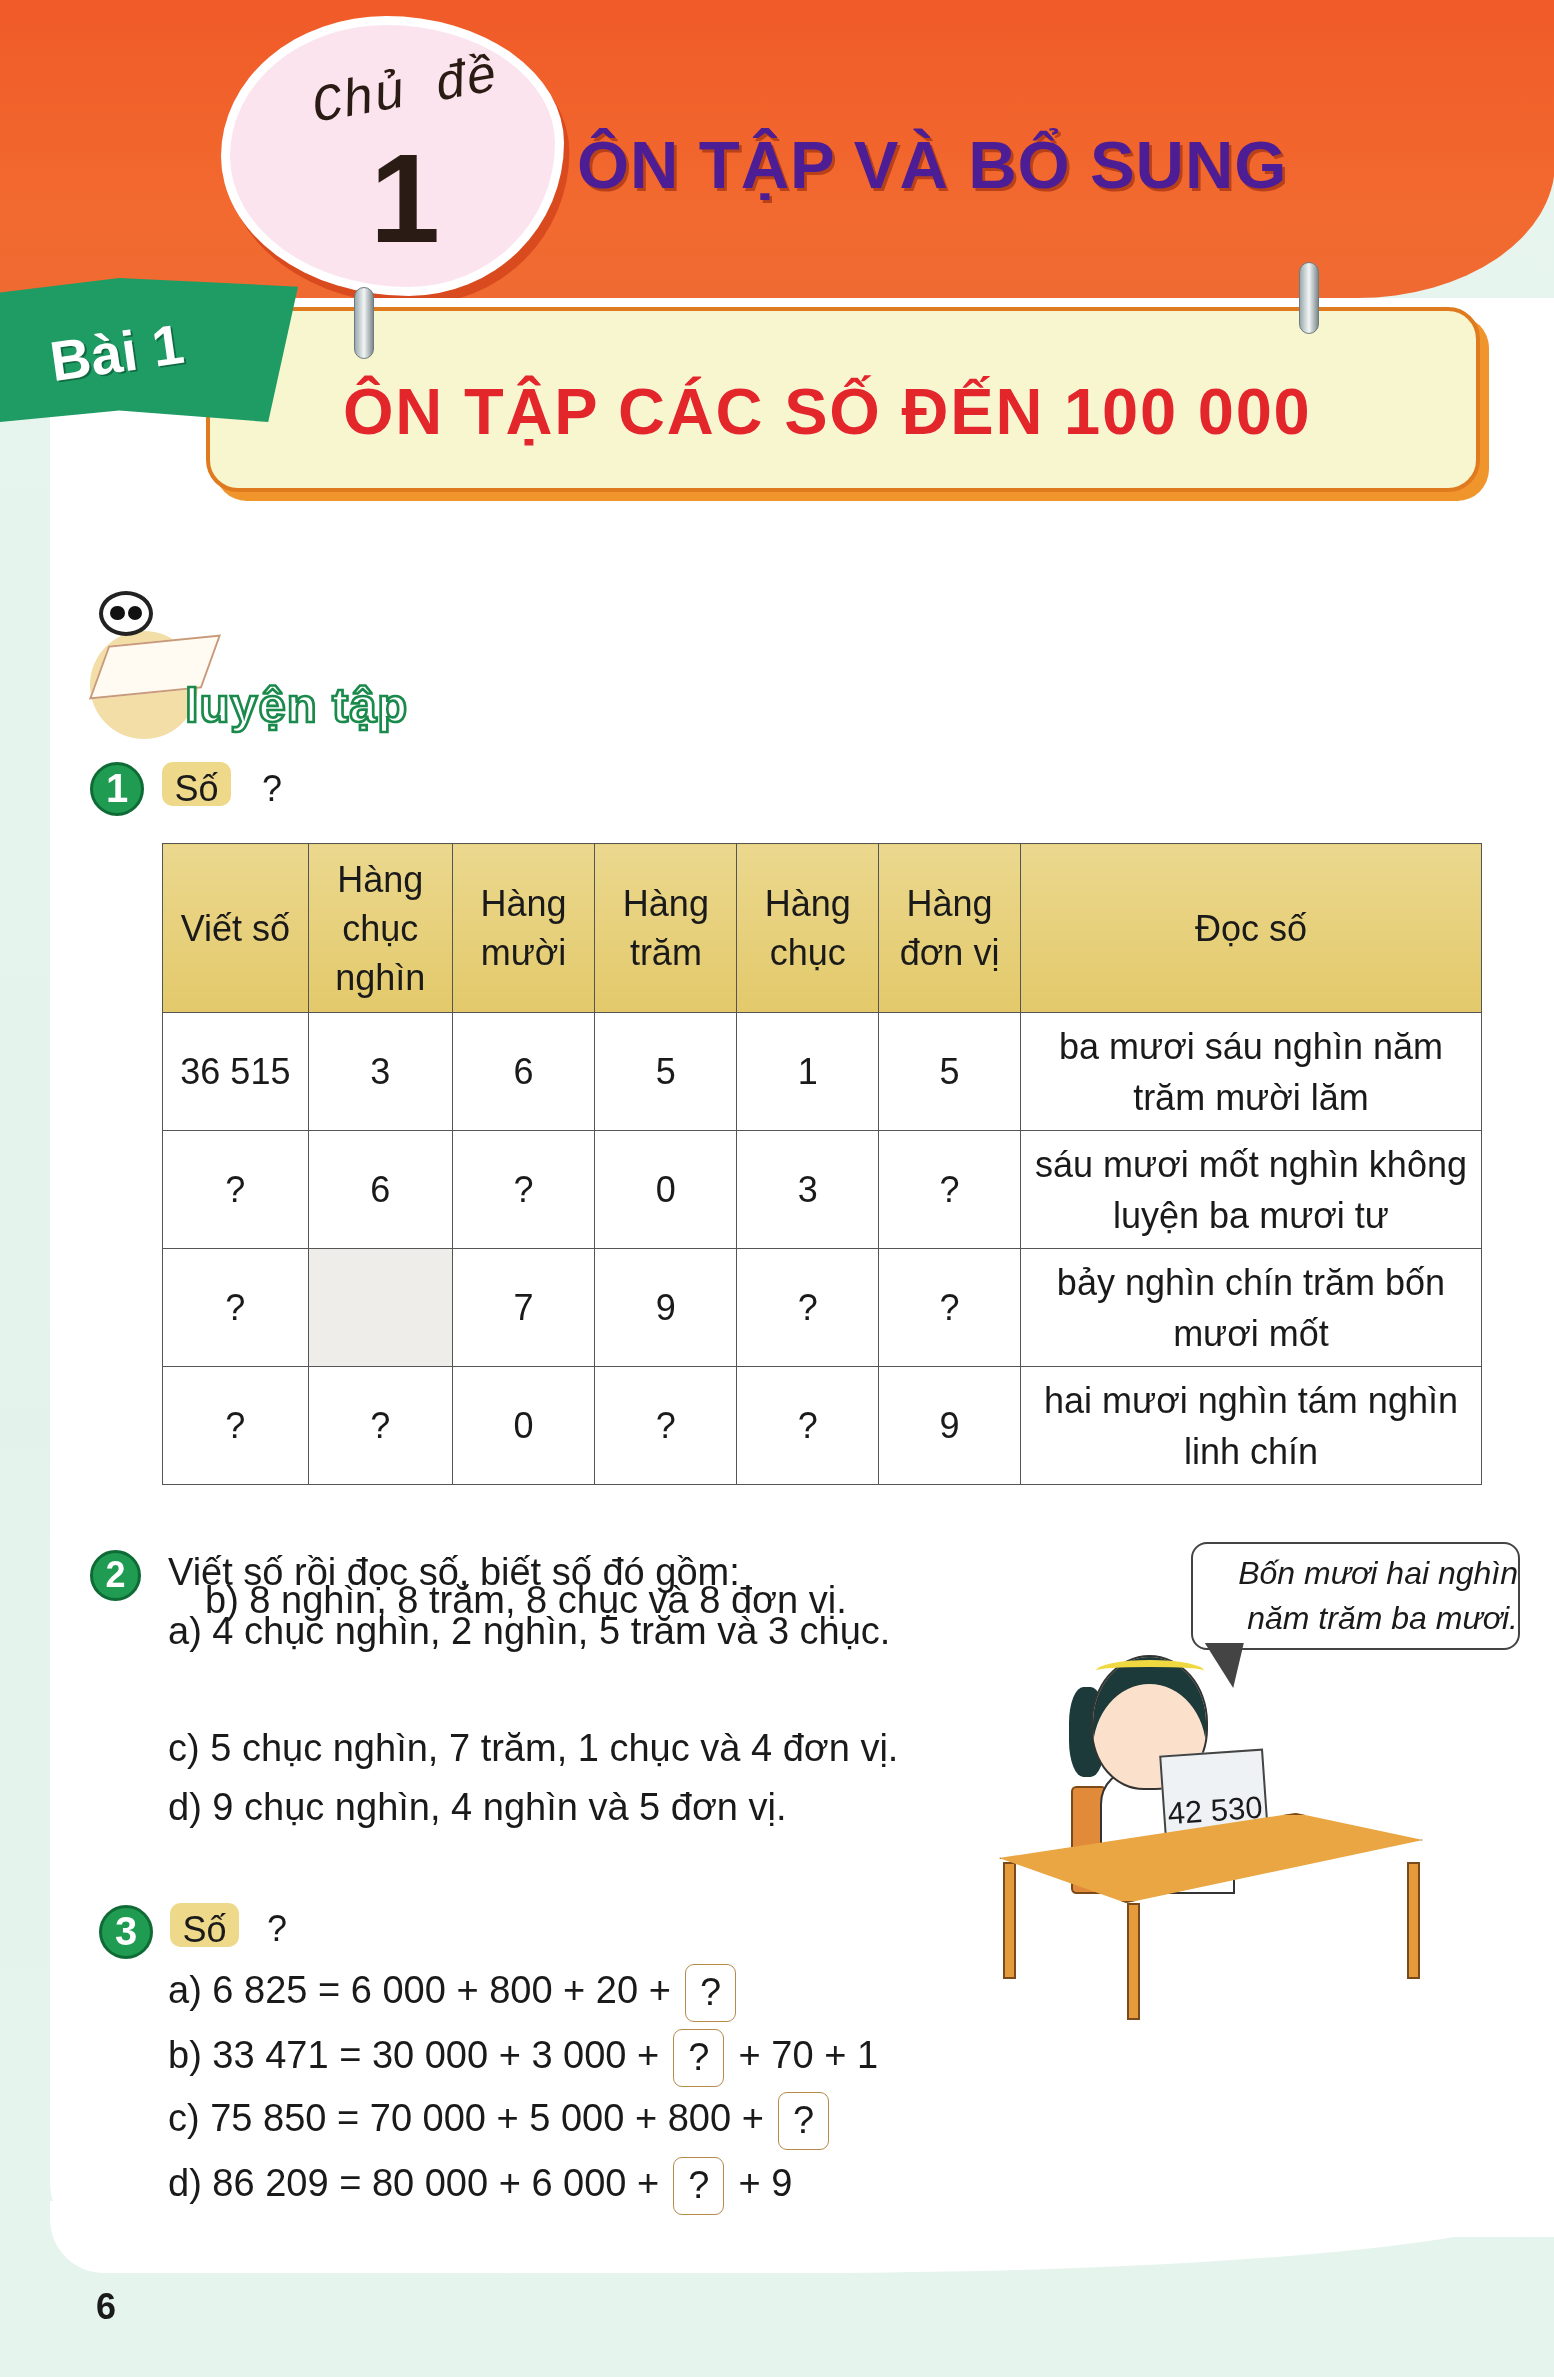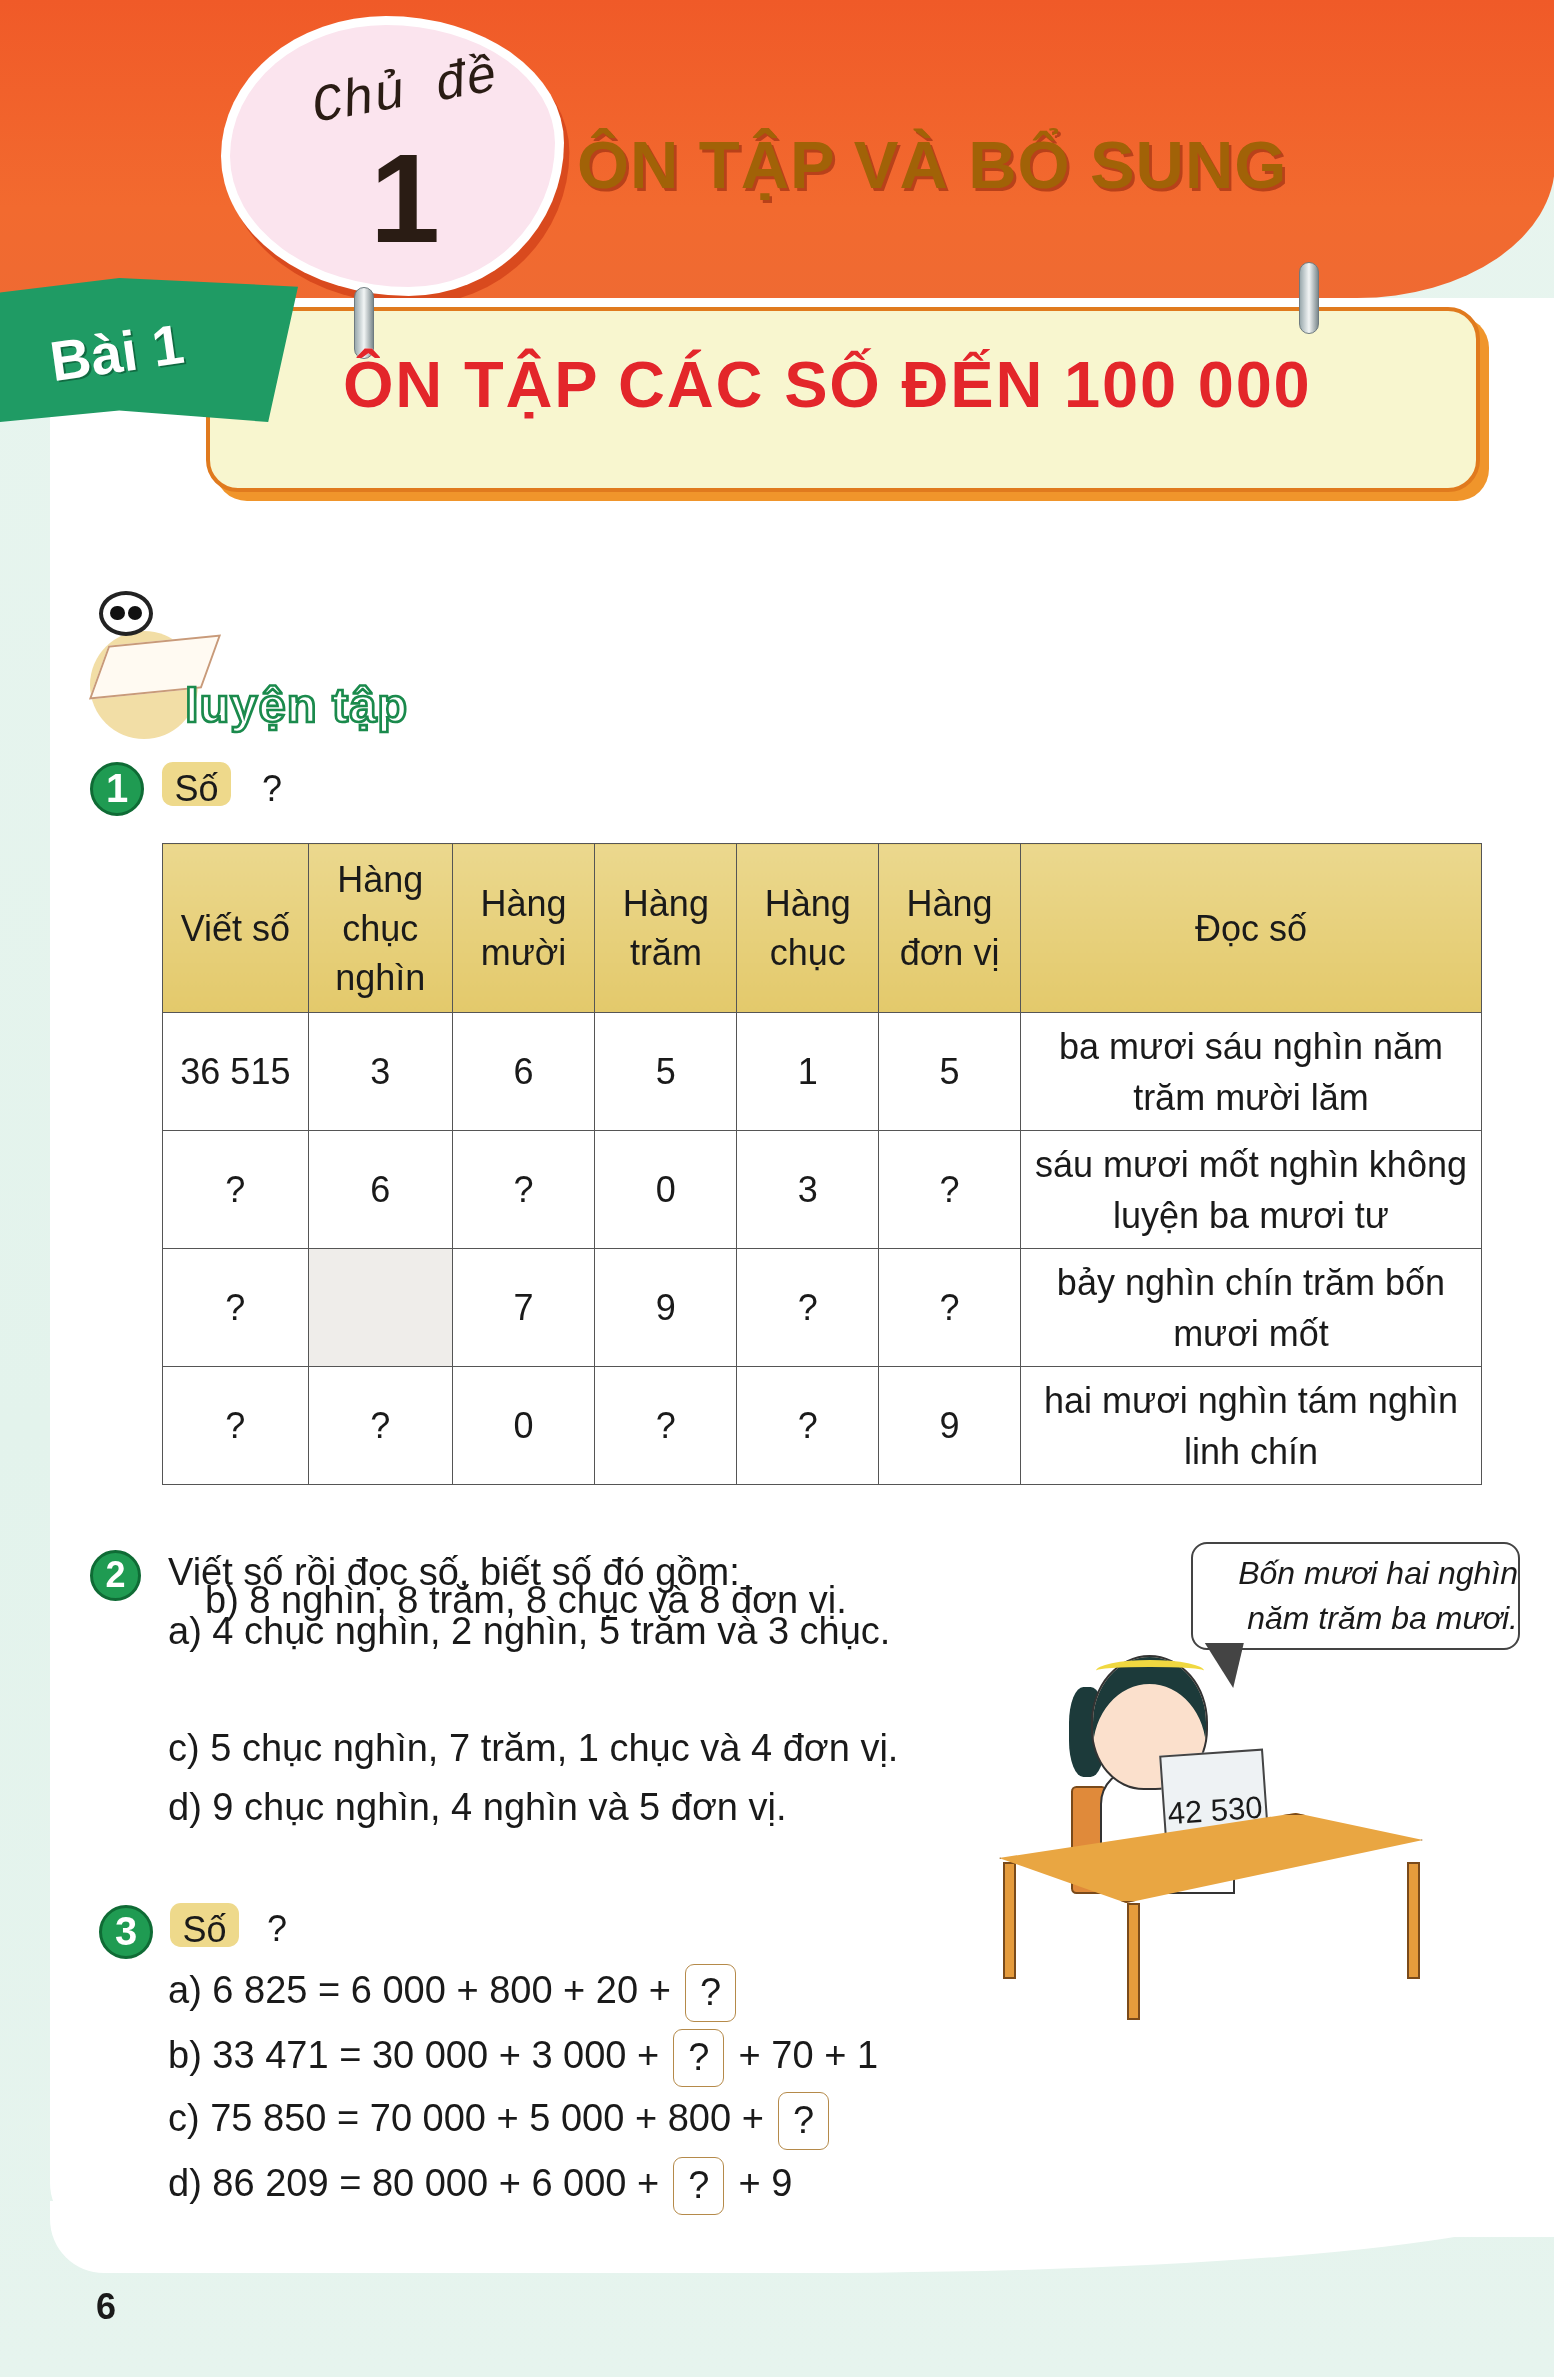--- a/index.html
+++ b/index.html
@@ -34,40 +34,40 @@
   }
   .topic-label {
     position: absolute; left: 311px; top: 63px; font-size: 52px;
     font-family: "Liberation Mono", monospace; font-style: italic; color: #2a1c14;
     transform: rotate(-10deg);
   }
   .topic-number {
     position: absolute; left: 370px; top: 126px; font-size: 126px; font-weight: bold; color: #2a1c14;
   }
   .topic-title {
-    position: absolute; left: 577px; top: 126px; font-size: 67px; font-weight: bold; color: #a16207;
+    position: absolute; left: 577px; top: 126px; font-size: 67px; font-weight: bold; color: #4c1d95;
     text-shadow: 2.7px 2.7px 0 #b8411a; letter-spacing: 0.9px;
   }
   
   .lesson-tab {
     position: absolute; left: 0; top: 278px; width: 298px; height: 144px;
     background: #1f9b64;
     clip-path: polygon(0 10%, 40% 0, 100% 6%, 90% 100%, 40% 92%, 0 100%);
   }
   .lesson-tab-label {
     position: absolute; left: 50px; top: 320px; font-size: 56px; font-weight: bold; color: #ffffff;
     text-shadow: 1.8px 1.8px 0 #116b42; transform: rotate(-8deg);
   }
   .lesson-board {
     position: absolute; left: 206px; top: 307px; width: 1274px; height: 185px;
     background: #f8f6cf; border: 4.5px solid #e07a1e; border-radius: 32px;
     box-shadow: 9px 9px 0 #f0952b;
   }
   .lesson-title {
-    position: absolute; left: 343px; top: 347px; font-size: 65px; font-weight: bold; color: #e3262a;
+    position: absolute; left: 343px; top: 374px; font-size: 65px; font-weight: bold; color: #e3262a;
     letter-spacing: 1.8px; text-shadow: 0 0 0.9px #ffffff;
   }
   .ring { position: absolute; width: 20px; height: 72px; border-radius: 10px;
     background: linear-gradient(90deg, #9aa9ad, #f2f5f5, #7d8a8e); border: 1.8px solid #6f7b80; }
   
   .practice-circle {
     position: absolute; left: 90px; top: 631px; width: 108px; height: 108px; border-radius: 50%;
     background: #f2dea6;
   }
   .practice-book {

